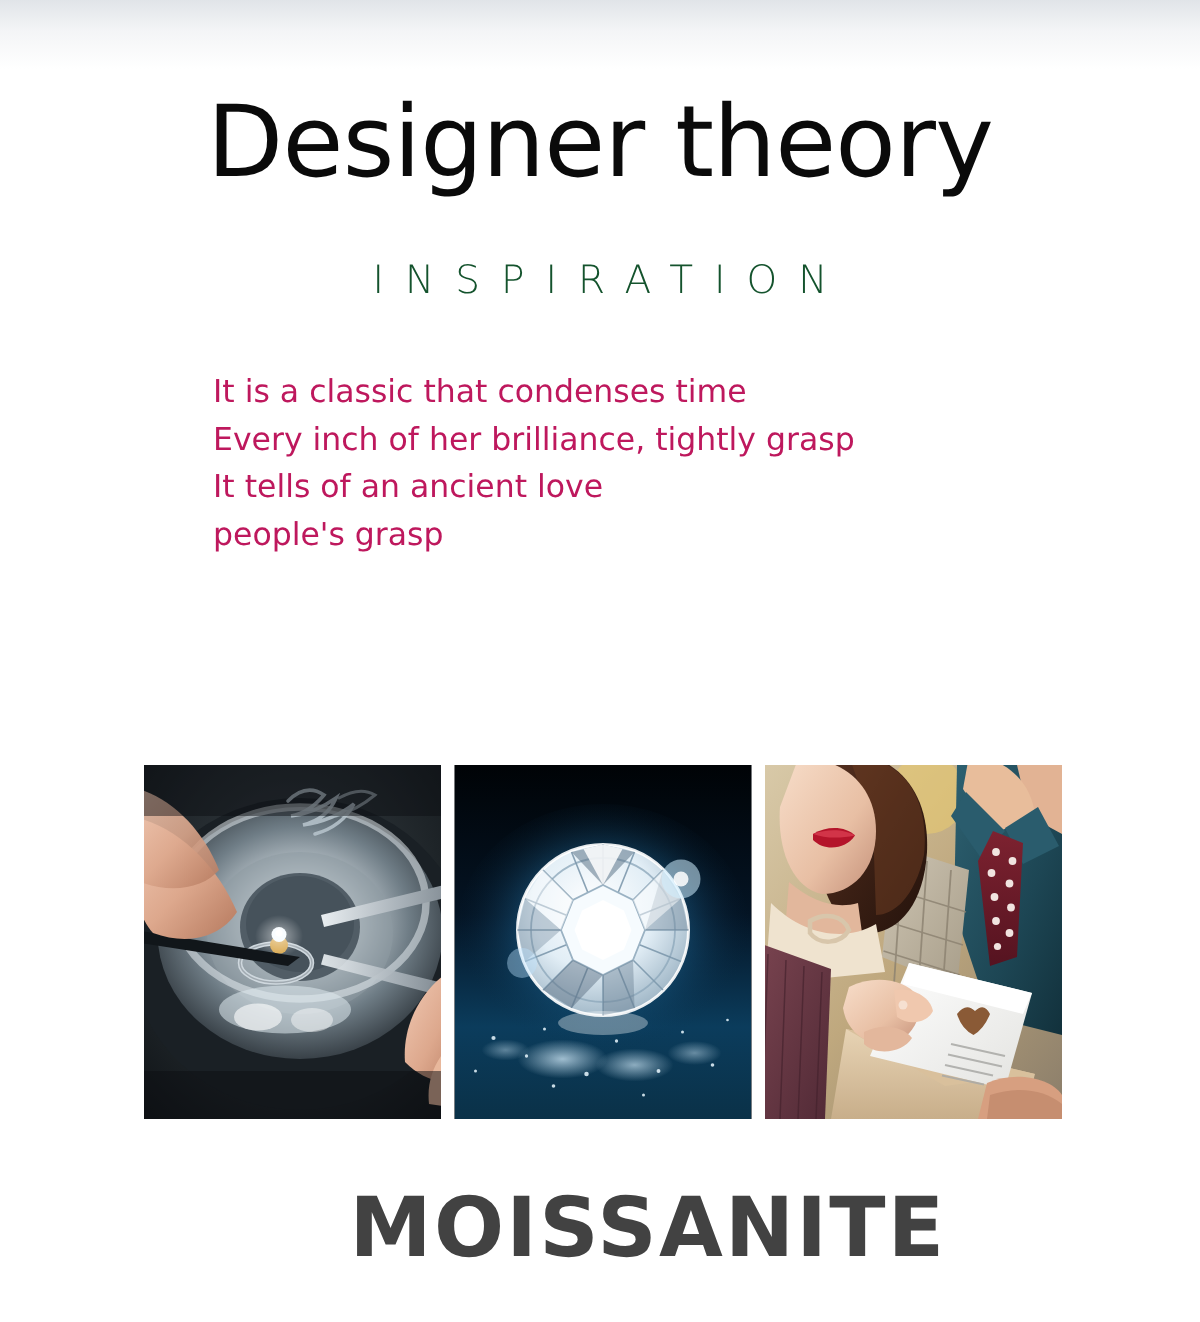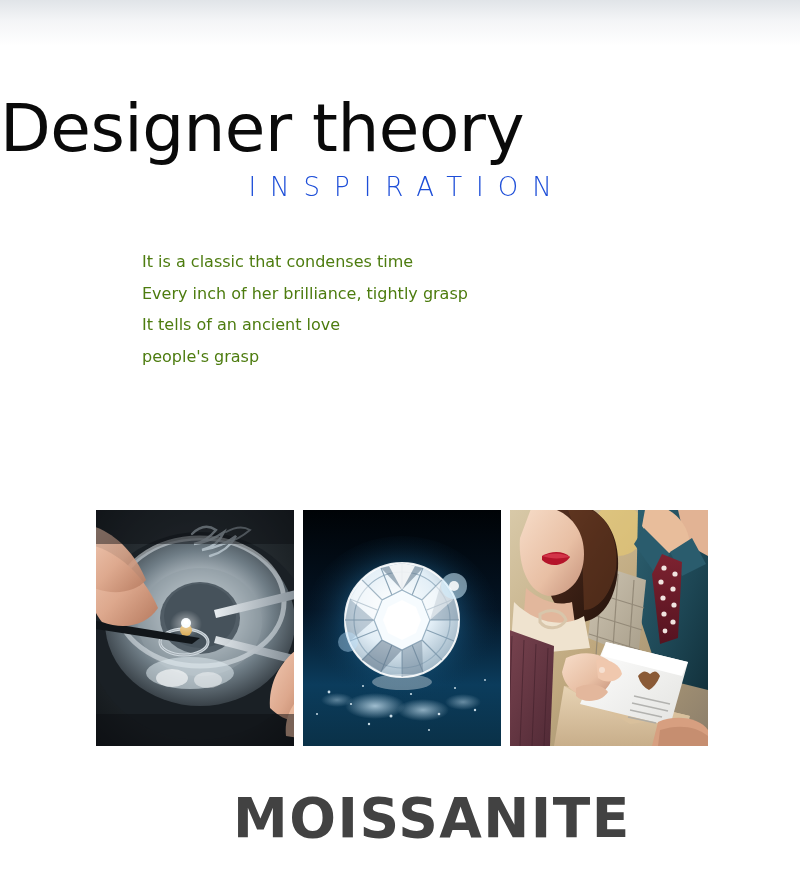--- a/index.html
+++ b/index.html
@@ -33,54 +33,54 @@
     width: 800px;
     height: 881px;
   }
 
   
   .headline {
     position: absolute;
     top: 60px;
     left: 0;
     width: 800px;
+    text-align: center;
     font-family: "DejaVu Sans", "Liberation Sans", sans-serif;
     font-size: 66px;
     font-weight: 400;
     line-height: 1.05;
     letter-spacing: -0.5px;
     color: #0a0a0a;
     white-space: nowrap;
-    margin-top: 34px;
   }
 
   .subhead {
     position: absolute;
     top: 172px;
     left: 0;
     width: 800px;
     text-align: center;
     font-size: 26px;
     font-weight: 300;
     letter-spacing: 14px;
     text-indent: 14px;
-    color: #1d4ed8;
+    color: #14532d;
     white-space: nowrap;
   }
 
   
   .copy {
     position: absolute;
     top: 246px;
     left: 142px;
     width: 560px;
-    font-size: 16px;
+    font-size: 21px;
     font-weight: 400;
     line-height: 31.5px;
-    color: #4d7c0f;
+    color: #be185d;
   }
   .copy .line { white-space: nowrap; }
 
   
   .photos {
     position: absolute;
     top: 510px;
     left: 96px;
     width: 612px;
     height: 236px;

